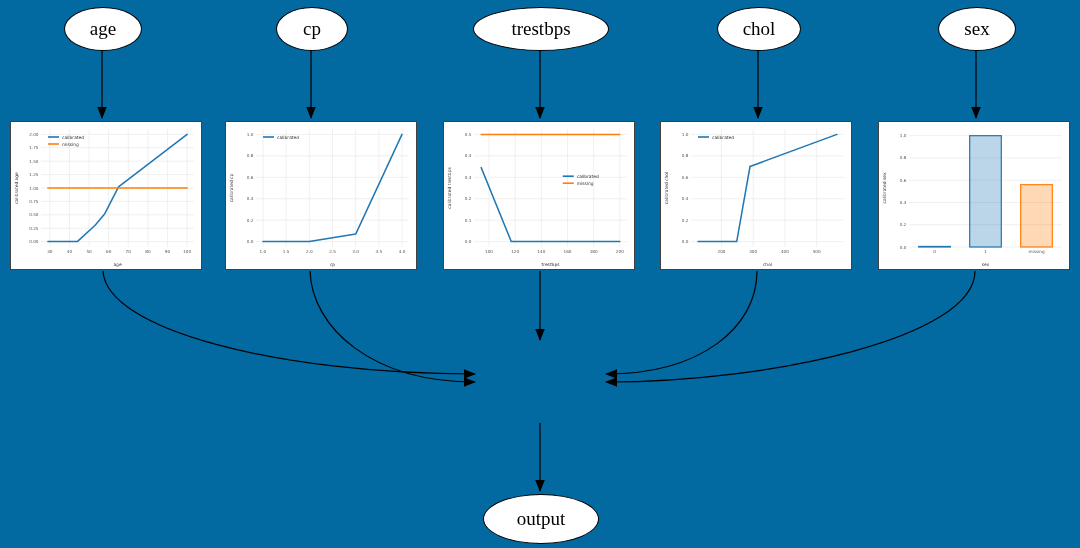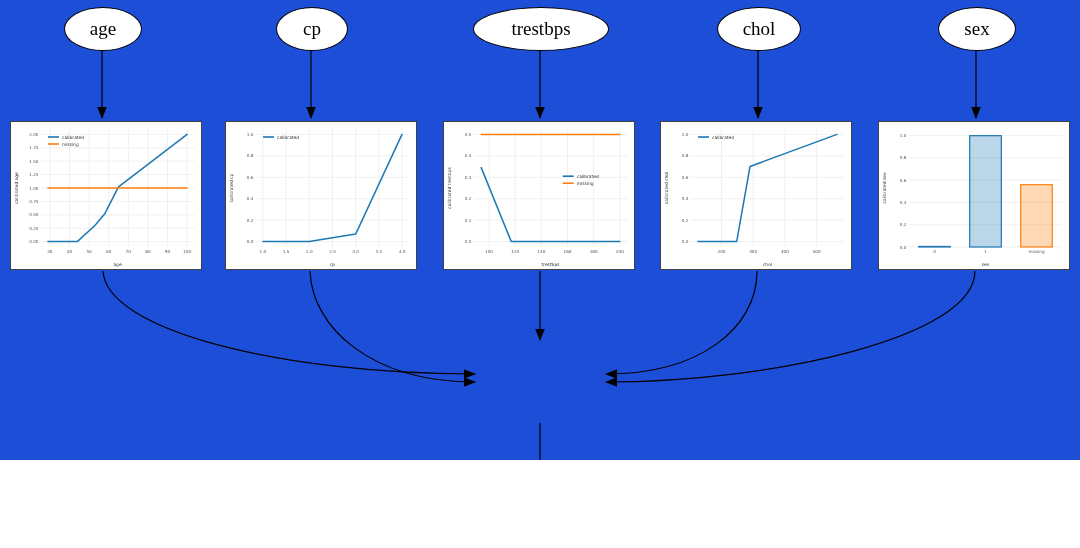--- a/index.html
+++ b/index.html
@@ -1,16 +1,16 @@
 <!DOCTYPE html>
 <html><head>
 <meta charset="utf-8">
 <style>
   html,body{margin:0;padding:0;background:#ffffff;}
-  .canvas{position:relative;width:1080px;height:460px;background:#1d4ed8;overflow:hidden;
+  .canvas{position:relative;width:1080px;height:548px;background:#0369a1;overflow:hidden;
           font-family:"Liberation Serif", serif;}
   .edges{position:absolute;left:0;top:0;width:1080px;height:548px;pointer-events:none;}
   .node-ellipse{position:absolute;border:1px solid #000;border-radius:50%;background:#fff;
           display:flex;align-items:center;justify-content:center;font-size:19px;color:#000;}
   .lattice-box{position:absolute;border:1px solid #000;background:#fff;
           display:flex;align-items:center;justify-content:center;font-size:19px;color:#000;}
   .chart-panel{position:absolute;width:190px;height:147px;border:1px solid #404040;background:#fff;}
   .chart-panel svg{display:block;}
   svg text{font-family:"DejaVu Sans", sans-serif;}
 </style>
@@ -226,14 +226,17 @@
         <text x="106.5" y="131" text-anchor="middle" font-size="4.2" fill="#555555">1</text>
         <rect x="90.69" y="13.679245283018886" width="31.62" height="111.32075471698111" fill="rgba(31,119,180,0.30)" stroke="#1f77b4" stroke-width="1.2"></rect>
         <text x="157.5" y="131" text-anchor="middle" font-size="4.2" fill="#555555">missing</text>
         <rect x="141.69" y="62.660377358490564" width="31.62" height="62.339622641509436" fill="rgba(255,127,14,0.30)" stroke="#ff7f0e" stroke-width="1.2"></rect>
         <text x="106.5" y="144" text-anchor="middle" font-size="4.4" fill="#333">sex</text>
         <text transform="translate(7 66) rotate(-90)" text-anchor="middle" font-size="4.4" fill="#333">calibrated sex</text>
       </svg>
   </div>
 
 
+  <div class="node-ellipse" style="left:483px;top:494px;width:114px;height:48px;">
+    <span>output</span>
+  </div>
 
 </div>
 
 </body></html>

